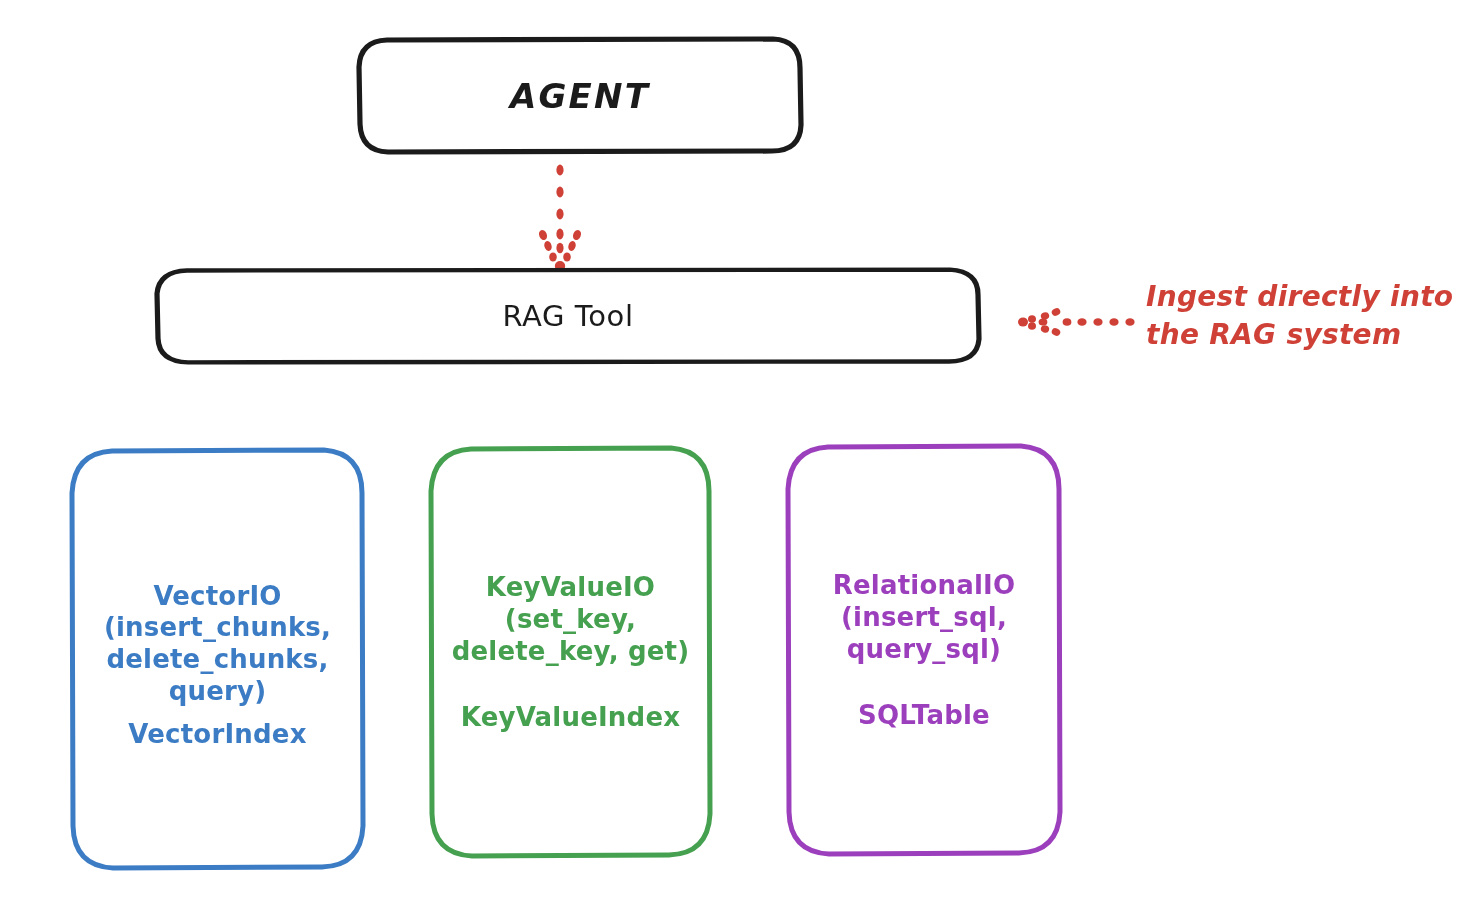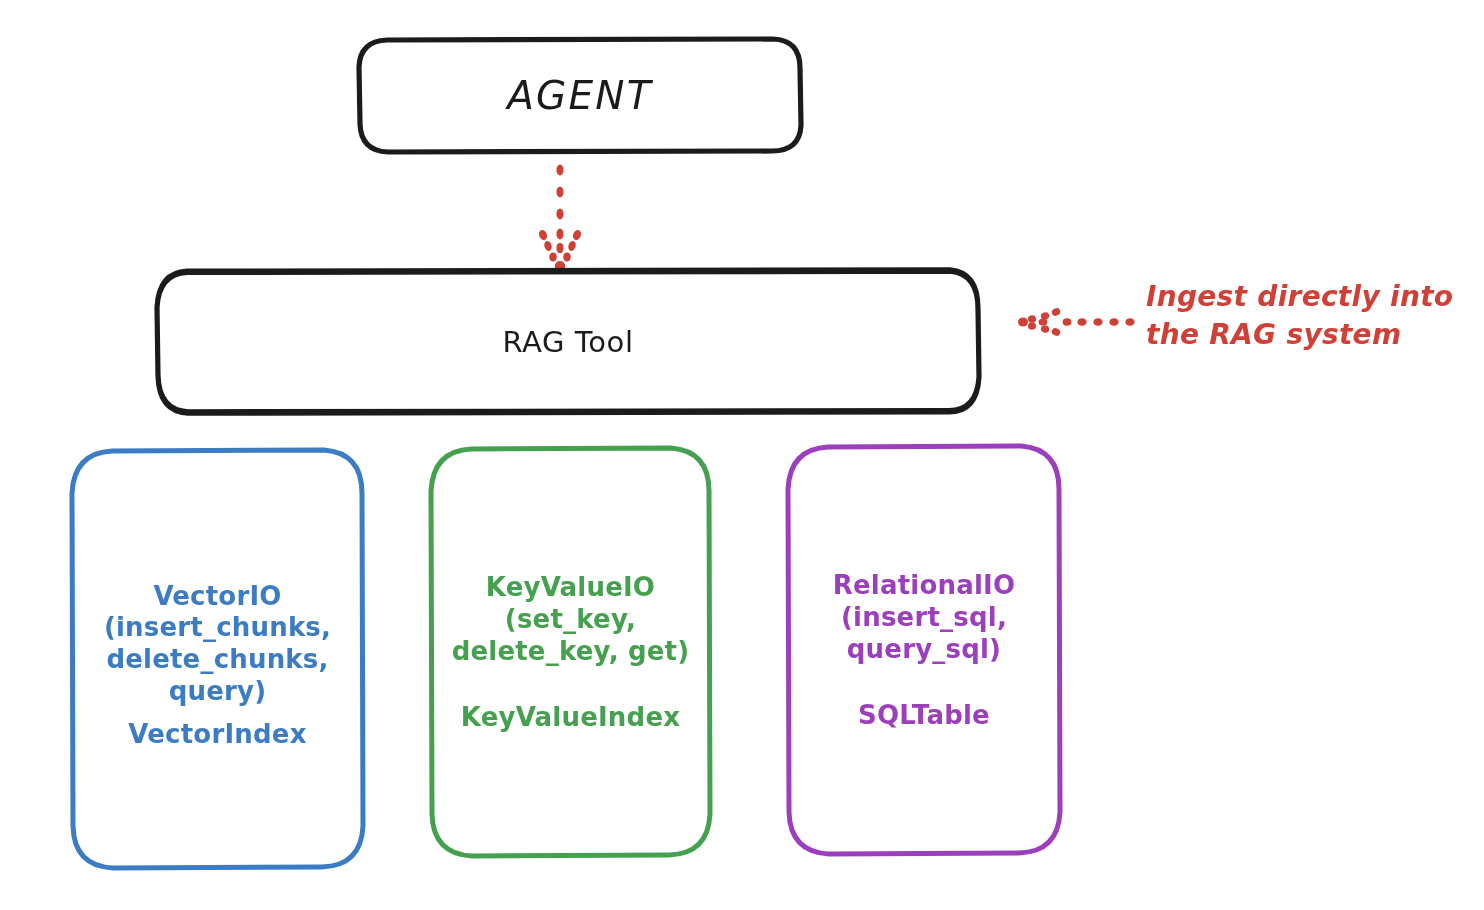--- a/index.html
+++ b/index.html
@@ -41,27 +41,27 @@
   .hdbox .content {
     position: relative;
     z-index: 2;
     width: 100%;
     padding: 0 10px;
     box-sizing: border-box;
   }
 
   
   #agent-box { left: 357px; top: 37px; width: 446px; height: 117px; }
-  #ragtool-box { left: 155px; top: 268px; width: 826px; height: 147px; border-radius: 31px; }
+  #ragtool-box { left: 155px; top: 268px; width: 826px; height: 96px; border-radius: 31px; }
 
   .title-text {
     font-family: "DejaVu Sans", sans-serif;
     color: #1b1b1b;
-    font-size: 39px;
-    font-weight: 400;
+    font-size: 34px;
+    font-weight: 700;
     letter-spacing: 2.2px;
     font-style: italic;
   }
   .title-text.plain {
     font-style: normal;
     letter-spacing: 0.6px;
     font-weight: 500;
     font-size: 29px;
   }
 

